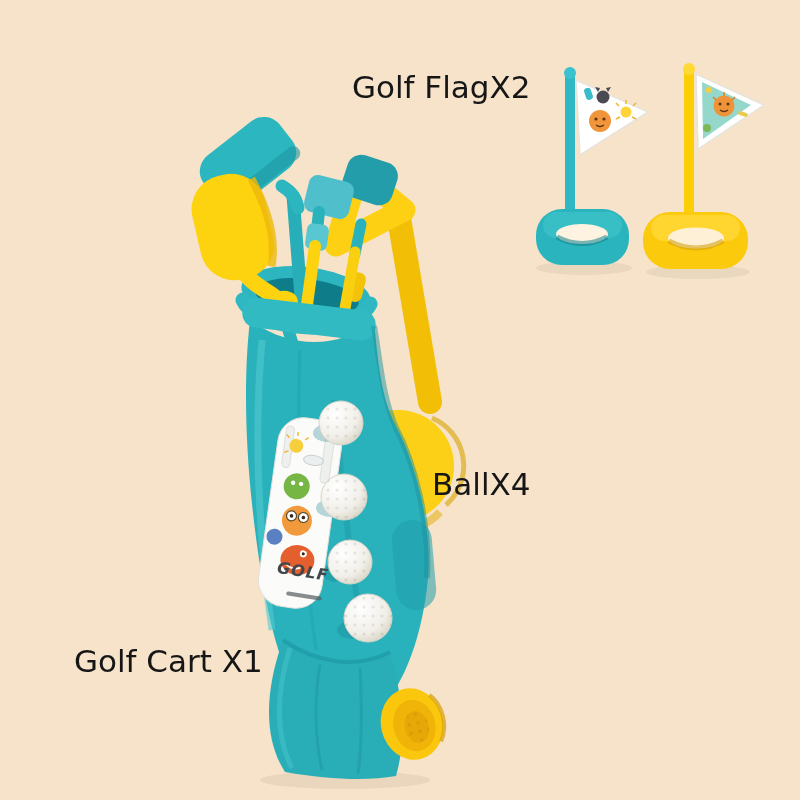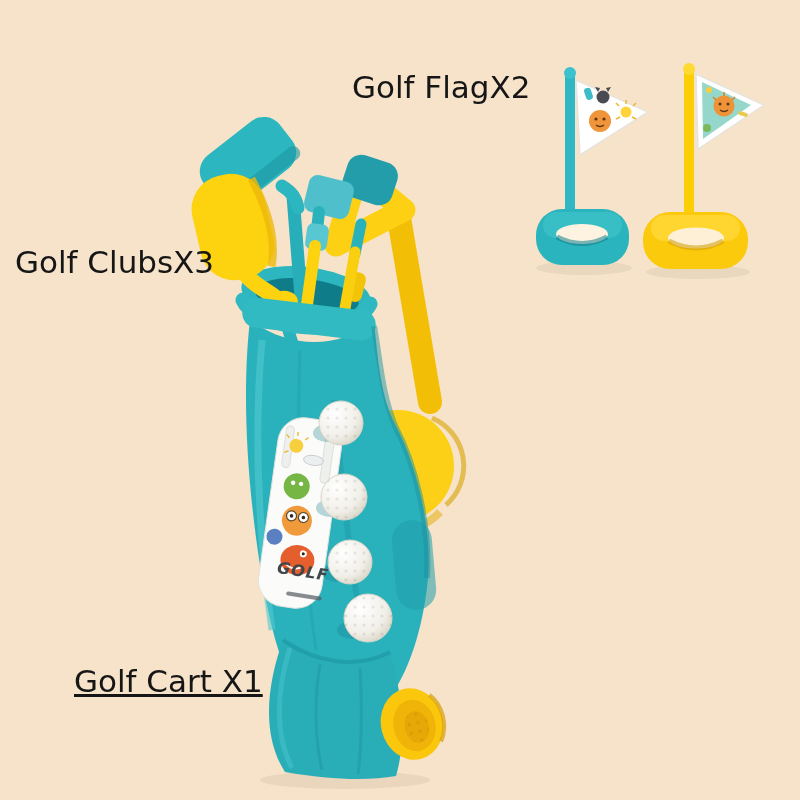--- a/index.html
+++ b/index.html
@@ -16,21 +16,21 @@
     color: #161616;
     font-size: 31px;
     white-space: nowrap;
     line-height: 1.1;
     letter-spacing: 0px;
   }
   #label-flags  { left: 352px; top: 70px;  }
   #label-clubs  { left: 15px;  top: 245px; }
   #label-tees   { left: 541px; top: 292px; }
   #label-balls  { left: 432px; top: 467px; }
-  #label-cart   { left: 74px;  top: 664px; text-decoration: underline; }
+  #label-cart   { left: 74px;  top: 644px; }
   .sticker-brand {
     position: absolute;
     left: 272px; top: 562px;
     width: 62px;
     text-align: center;
     transform: rotate(9deg);
     font-size: 16px;
     font-weight: 800;
     font-style: italic;
     letter-spacing: 1px;
@@ -221,19 +221,19 @@
         <ellipse cx="412" cy="724" rx="31" ry="36" fill="#fbc70d"></ellipse>
         <ellipse cx="414" cy="726" rx="21" ry="26" fill="#f0b409"></ellipse>
         <ellipse cx="416" cy="728" rx="12" ry="16" fill="#e5a806"></ellipse>
         <ellipse cx="416" cy="728" rx="12" ry="16" fill="url(#dimples)"></ellipse>
         <path d="M436 700 A31 36 0 0 1 436 748" stroke="#d79d05" stroke-width="4" fill="none" opacity="0.7"></path>
       </g>
     </g>
   </svg>
 
   <div class="label" id="label-flags">Golf FlagX2</div>
-  <div class="label" id="label-clubs">Golf ClubsX3</div>
+  <div class="label" id="label-balls">BallX4</div>
   <div class="label" id="label-cart">Golf Cart X1</div>
 
   <div class="sticker-brand">GOLF</div>
   <div class="sticker-tagline-bar"></div>
 
 </div>
 
 </body></html>

